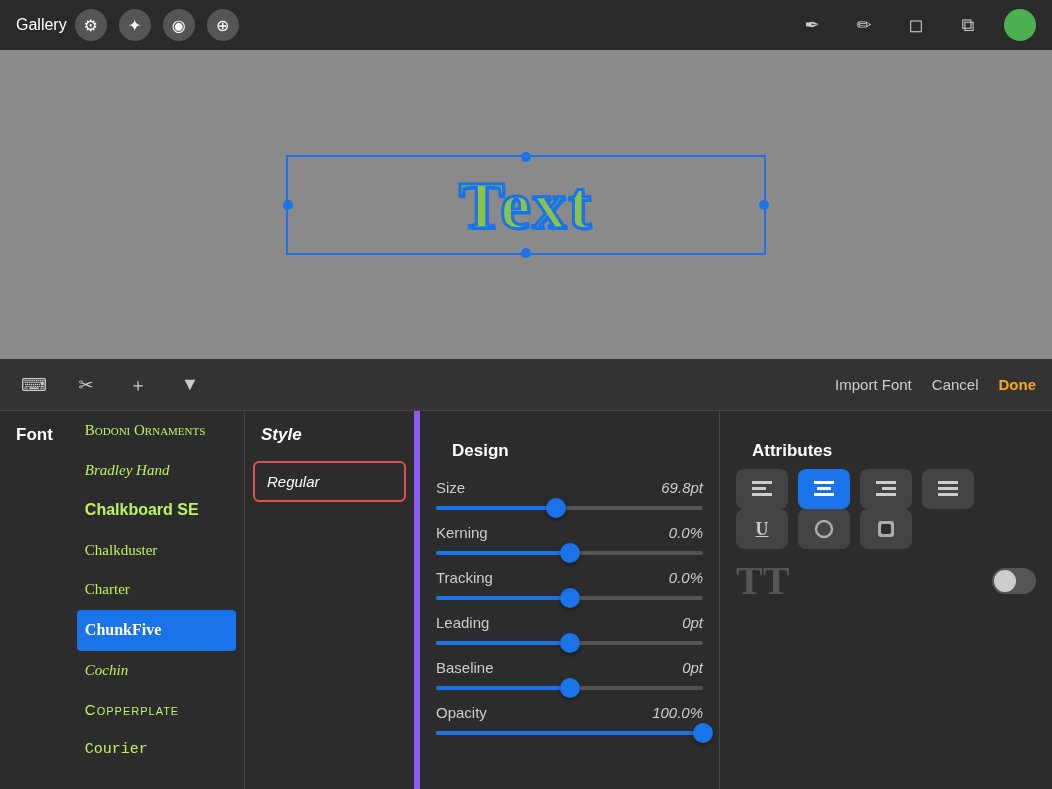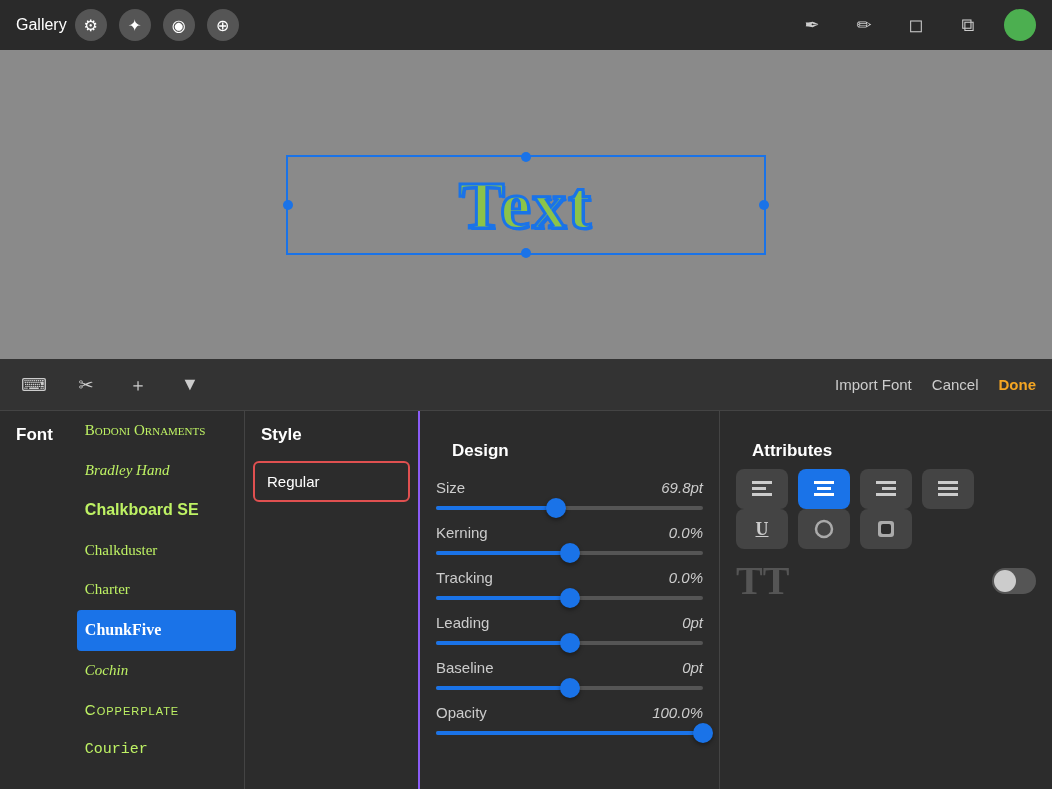--- a/index.html
+++ b/index.html
@@ -142,22 +142,22 @@
     .font-chalkduster { font-family: 'Chalkduster', cursive; }
     .font-charter { font-family: Georgia, serif; }
     .font-chunkfive { font-family: Georgia, serif; font-weight: bold; font-size: 16px; }
     .font-cochin { font-family: 'Cochin', Georgia, serif; font-style: italic; }
     .font-copperplate { font-family: 'Copperplate', sans-serif; font-variant: small-caps; letter-spacing: 1px; }
     .font-courier { font-family: 'Courier', monospace; }
 
     
     .style-column {
       width: 175px;
-      border-right: 2px solid #8b5cf6;
-      display: flex; flex-direction: column;
+      border-right: 6px solid #8b5cf6;
+      display: flex; flex-direction: column; font-style: italic;
     }
     .style-list { flex: 1; padding: 8px; }
     .style-item {
       padding: 10px 12px;
       font-size: 15px; color: #ddd; cursor: pointer;
       border-radius: 6px;
     }
     .style-item.selected {
       background: transparent;
       border: 2px solid #e05050;

